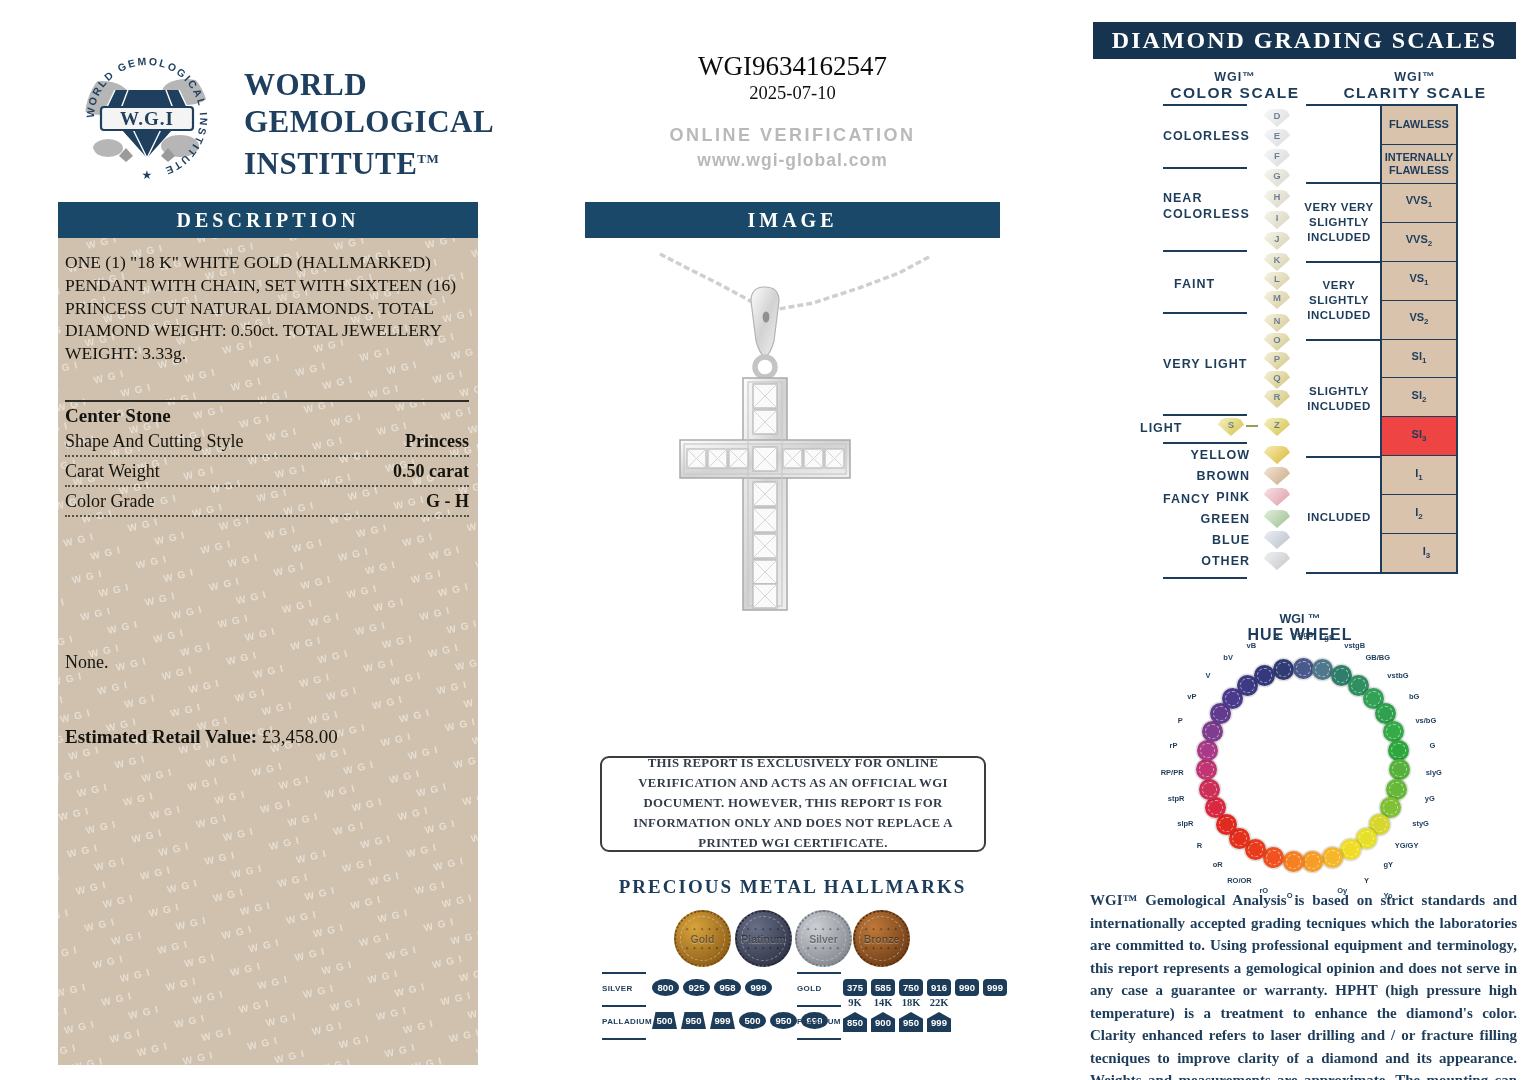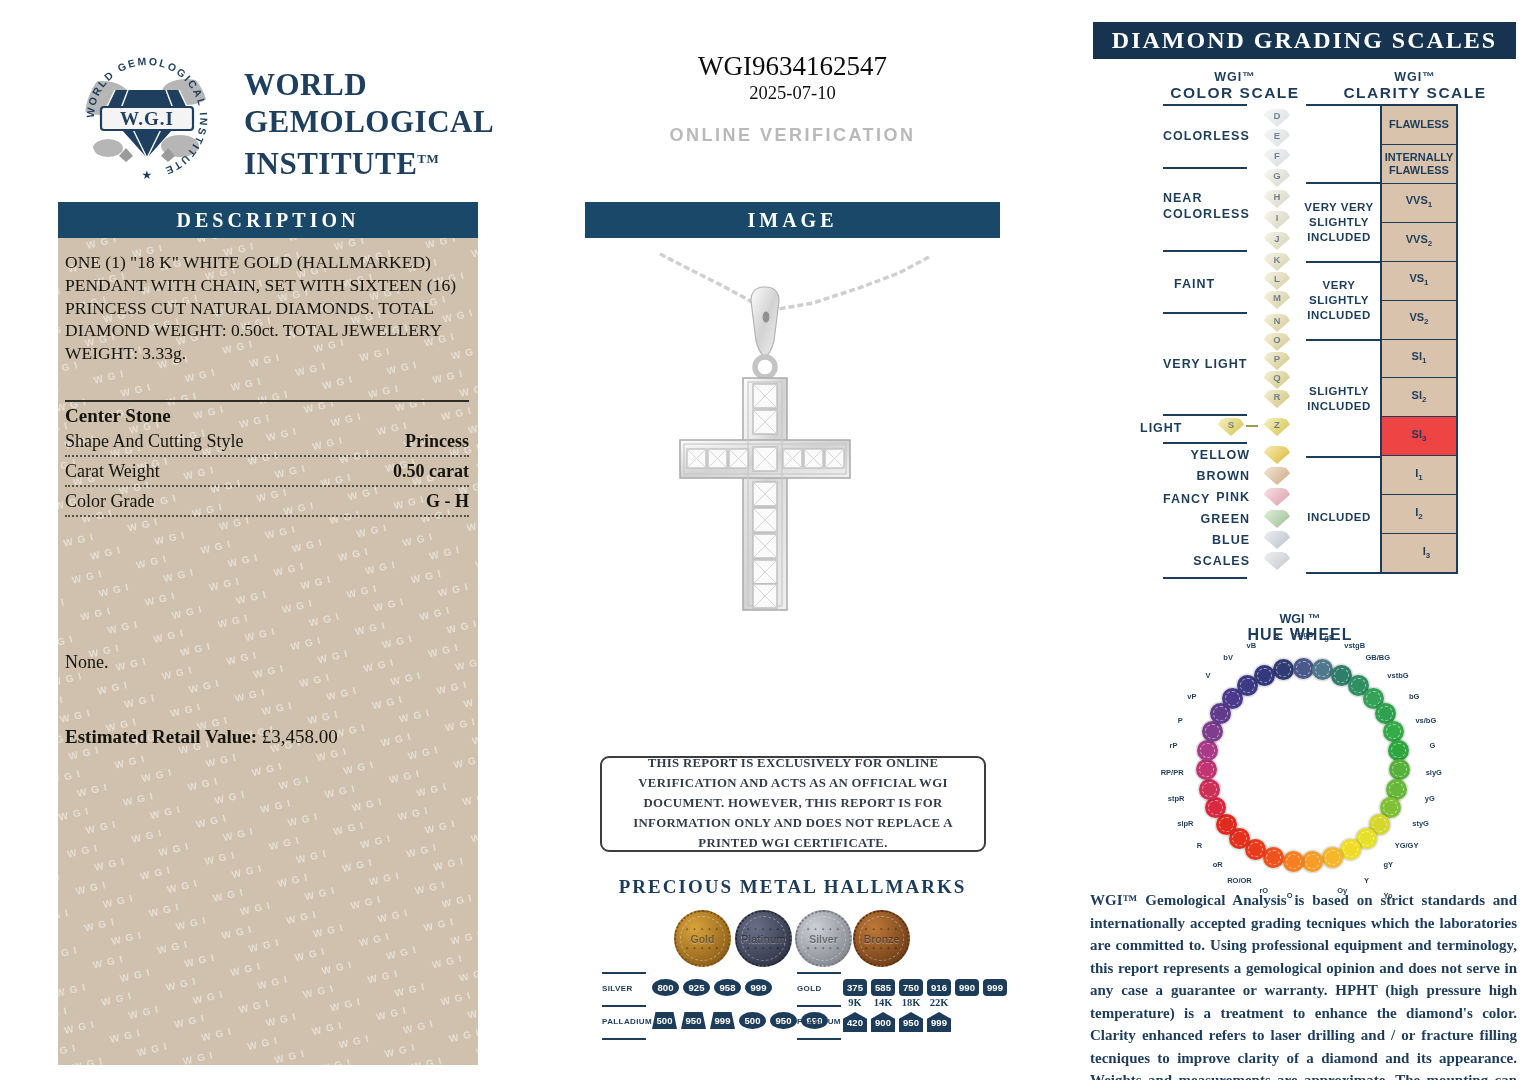--- a/index.html
+++ b/index.html
@@ -239,20 +239,21 @@
     <div class="retail">
       <span class="h">Estimated Retail Value:</span>
       <span class="t">£3,458.00</span>
     </div>
   </div>
 
   <div class="cert-block">
     <div class="cert-number">WGI9634162547</div>
     <div class="cert-date">2025-07-10</div>
     <div class="cert-online">ONLINE VERIFICATION</div>
+    <div class="cert-web">www.wgi-global.com</div>
   </div>
 
   <div class="bar" style="left:585px;top:202px;width:415px">IMAGE</div>
 
   <svg class="abs" style="left:585px;top:240px" width="415" height="510" viewBox="0 0 415 510">
     <defs>
       <linearGradient id="metalG" x1="0" y1="0" x2="1" y2="1">
         <stop offset="0" stop-color="#fdfdfd"></stop>
           <stop offset=".5" stop-color="#d2d2d2"></stop>
           <stop offset="1" stop-color="#f1f1f1"></stop>
@@ -380,21 +381,21 @@
         <div class="hm-col">
           <div class="hm-badge hm-oval">950</div>
         </div>
         <div class="hm-col">
           <div class="hm-badge hm-oval">999</div>
         </div>
       </div>
       <div class="hm-row" style="left: 797px; top: 1012px;">
         <span class="hm-metal" style="width: 42px;">PLATINUM</span>
         <div class="hm-col">
-          <div class="hm-badge hm-house">420</div>
+          <div class="hm-badge hm-house">850</div>
         </div>
         <div class="hm-col">
           <div class="hm-badge hm-house">900</div>
         </div>
         <div class="hm-col">
           <div class="hm-badge hm-house">950</div>
         </div>
         <div class="hm-col">
           <div class="hm-badge hm-house">999</div>
         </div>
@@ -514,21 +515,21 @@
         <div class="gem-face"></div>
       </div>
       <div class="fancy-label" style="left: 1155px; top: 512px; width: 95px;">GREEN</div>
       <div class="gem" style="left: 1264px; top: 510px; background: rgb(168, 207, 155);">
         <div class="gem-face"></div>
       </div>
       <div class="fancy-label" style="left: 1155px; top: 533px; width: 95px;">BLUE</div>
       <div class="gem" style="left: 1264px; top: 531px; background: rgb(200, 208, 220);">
         <div class="gem-face"></div>
       </div>
-      <div class="fancy-label" style="left: 1155px; top: 554px; width: 95px;">SCALES</div>
+      <div class="fancy-label" style="left: 1155px; top: 554px; width: 95px;">OTHER</div>
       <div class="gem" style="left: 1264px; top: 552px; background: rgb(211, 214, 218);">
         <div class="gem-face"></div>
       </div>
     </div>
 
   <div class="cl-table" id="clarity-table">
       <div class="cl-row" style="background: rgb(217, 195, 173);">FLAWLESS</div>
       <div class="cl-row" style="background: rgb(217, 195, 173);">INTERNALLY FLAWLESS</div>
       <div class="cl-row" style="background: rgb(217, 195, 173);">
         <span>VVS<sub>1</sub></span>

